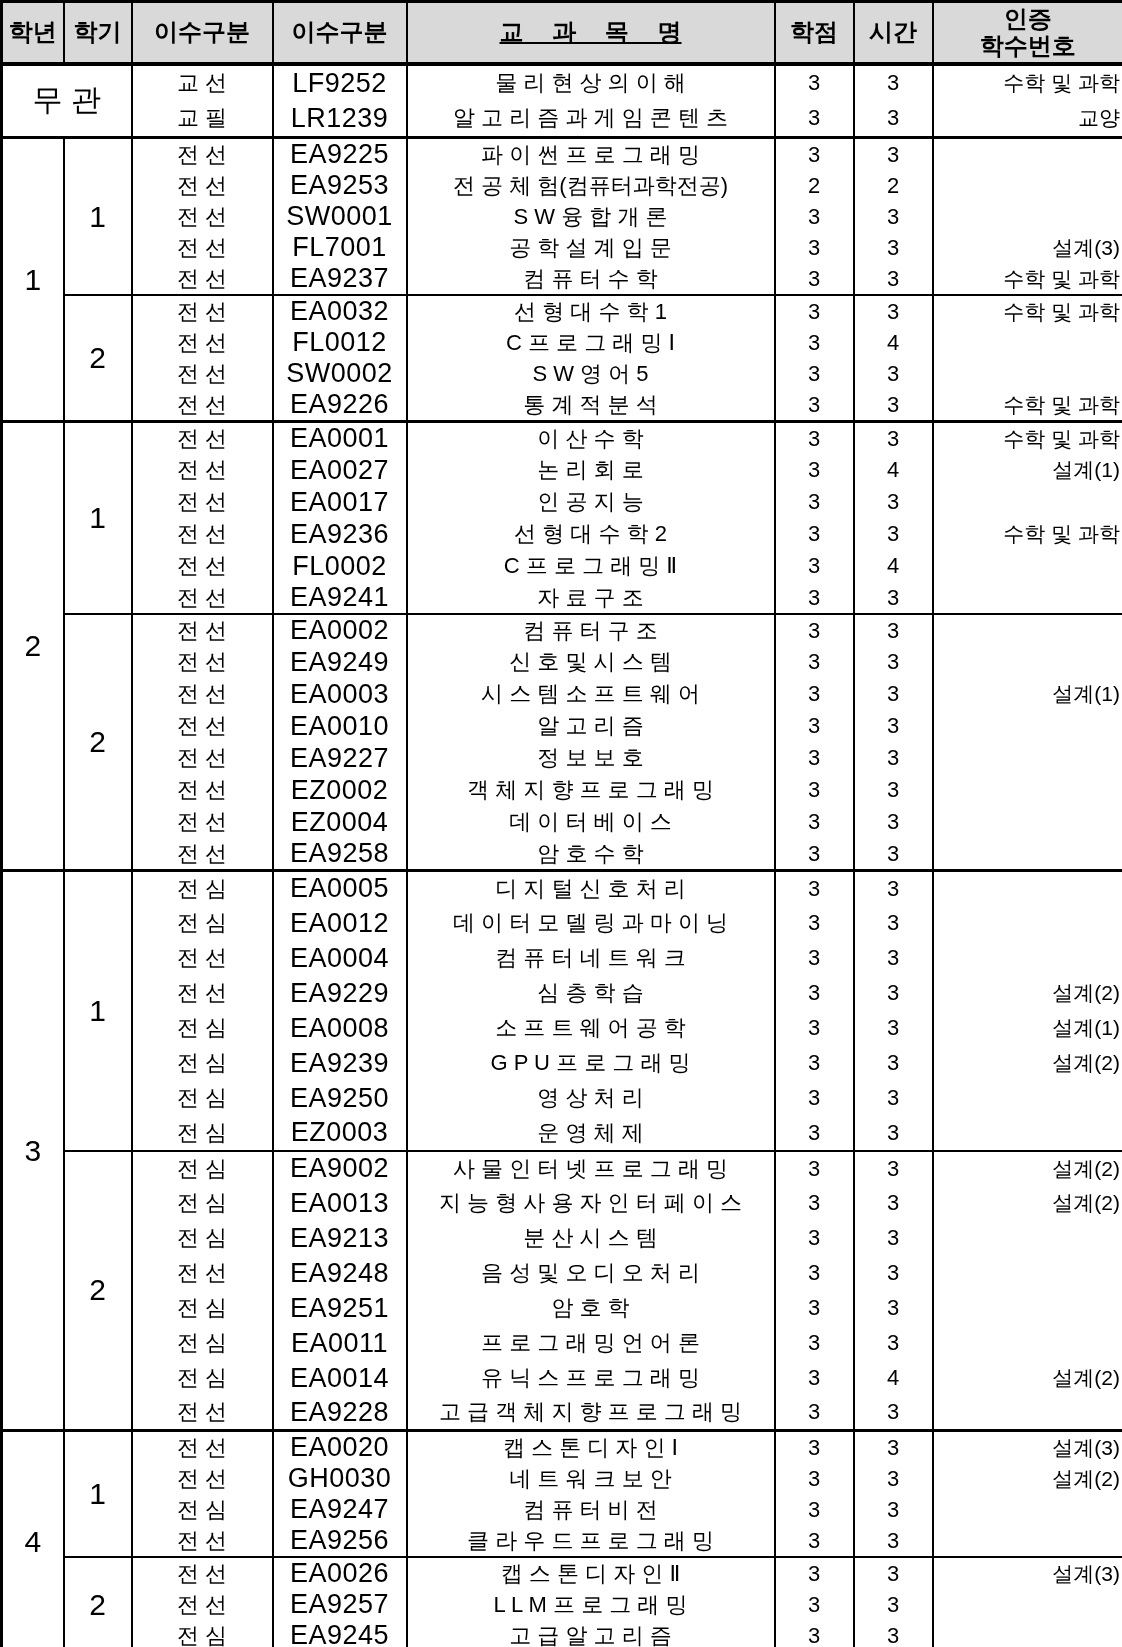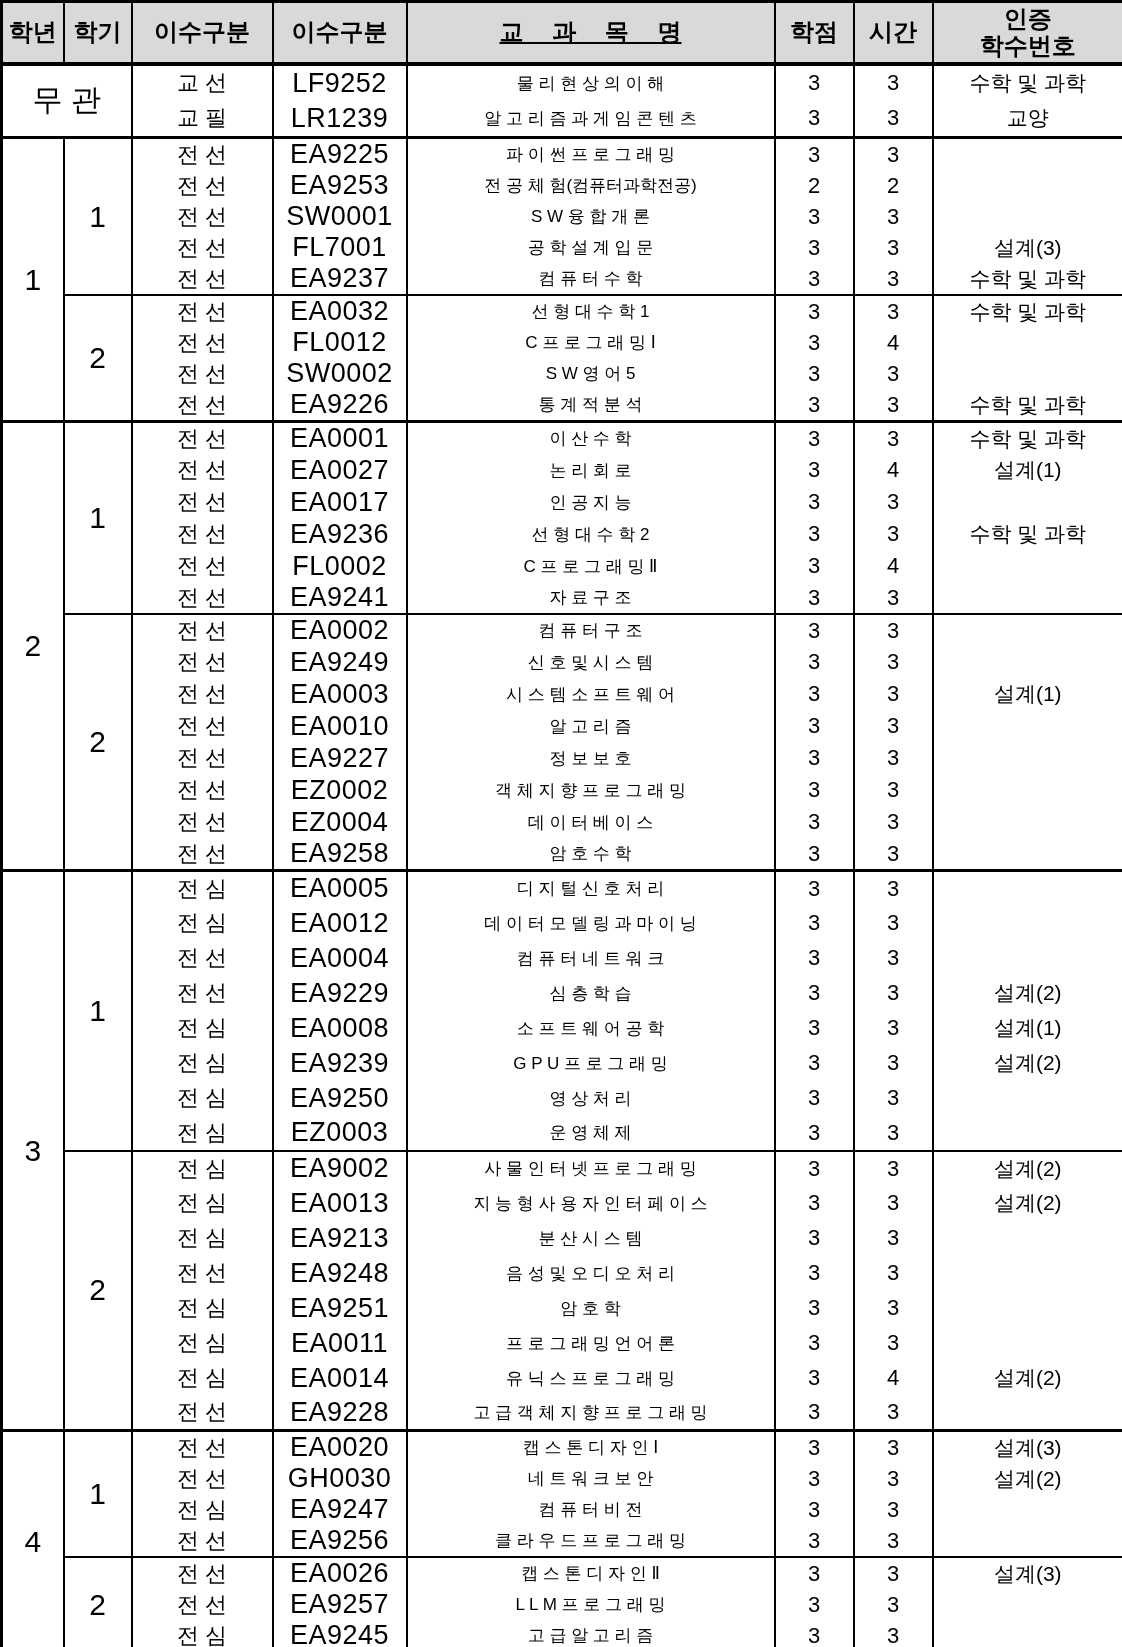--- a/index.html
+++ b/index.html
@@ -41,23 +41,23 @@
     overflow: hidden;
     white-space: nowrap;
   }
 
   
   tr.year-start > td { border-top: 3px solid #000; }
   tr.sem-start  > td { border-top: 2px solid #000; }
 
   td.year-cell, td.sem-cell { font-size: 30px; }
   td.c-code { font-size: 27px; letter-spacing: 0.5px; }
-  td.c-name { font-size: 17px; }
+  td.c-name { font-size: 22px; }
   td.c-credits, td.c-hours { font-size: 22px; }
-  td.c-cert { font-size: 21px; }
+  td.c-cert { font-size: 21px; text-align: right; }
 
   
   tr.sec0 { height: 37px; }
   tr.sec1 { height: 30px; }
   tr.sec2 { height: 32px; }
   tr.sec3 { height: 35px; }
   tr.sec4 { height: 30px; }
 </style>
 </head>
 <body>

